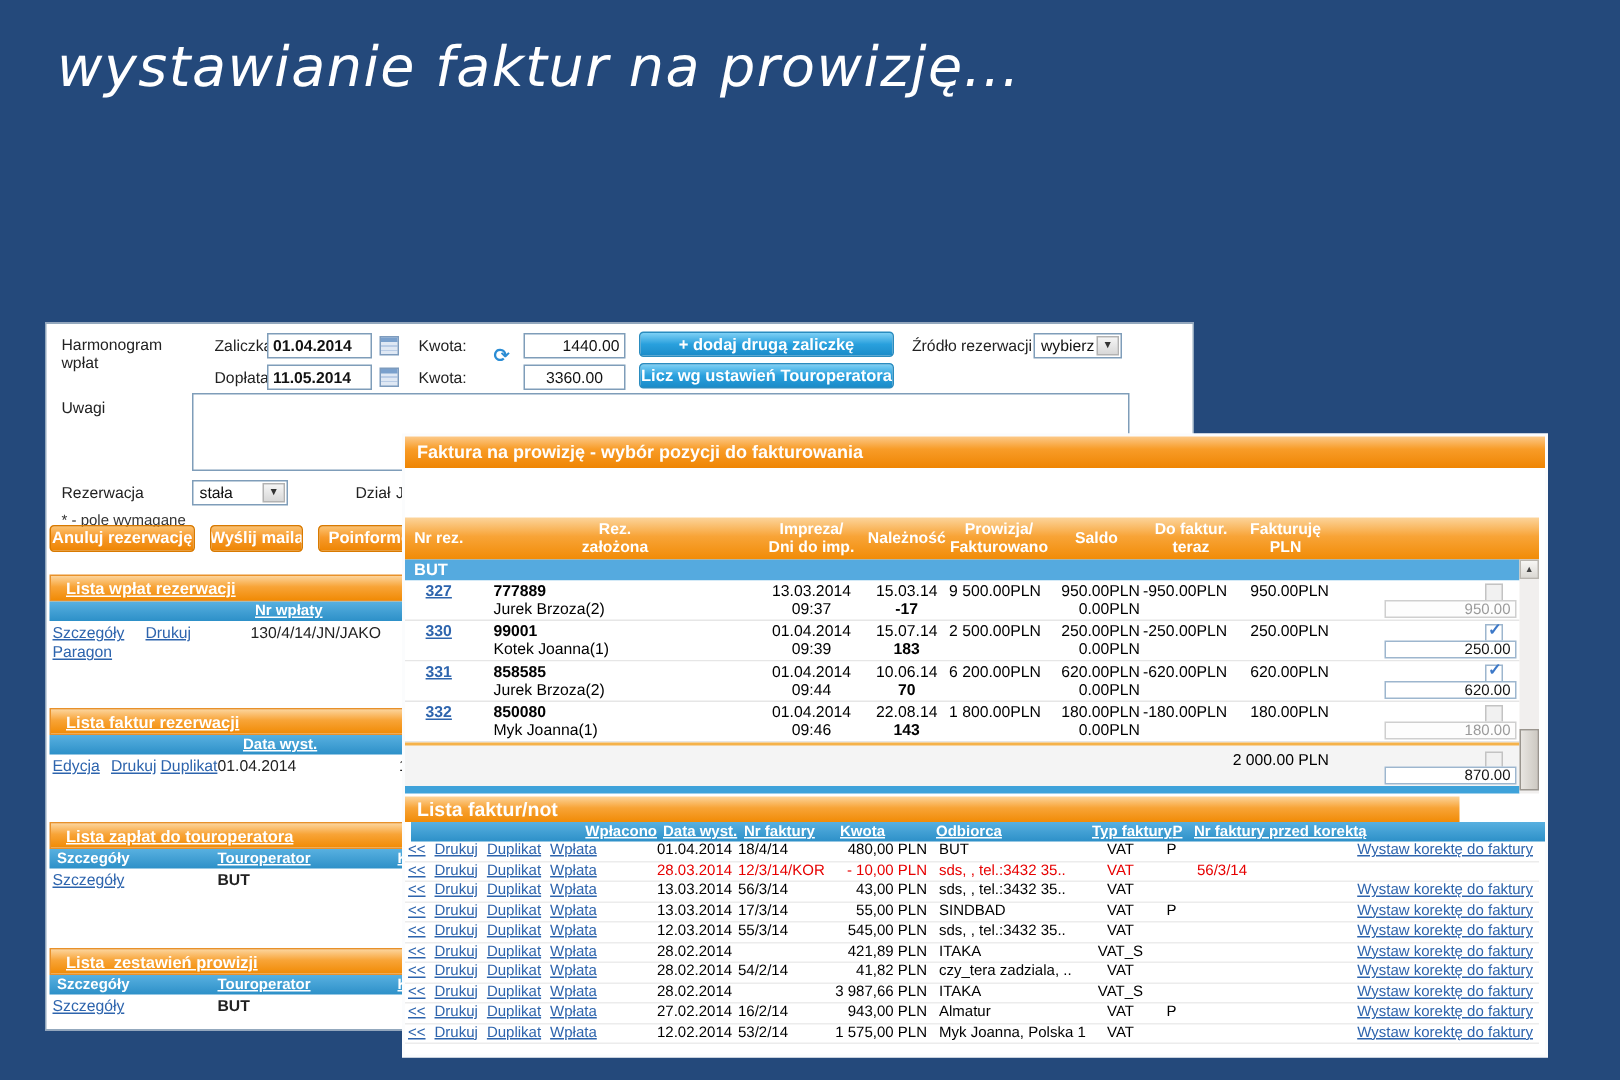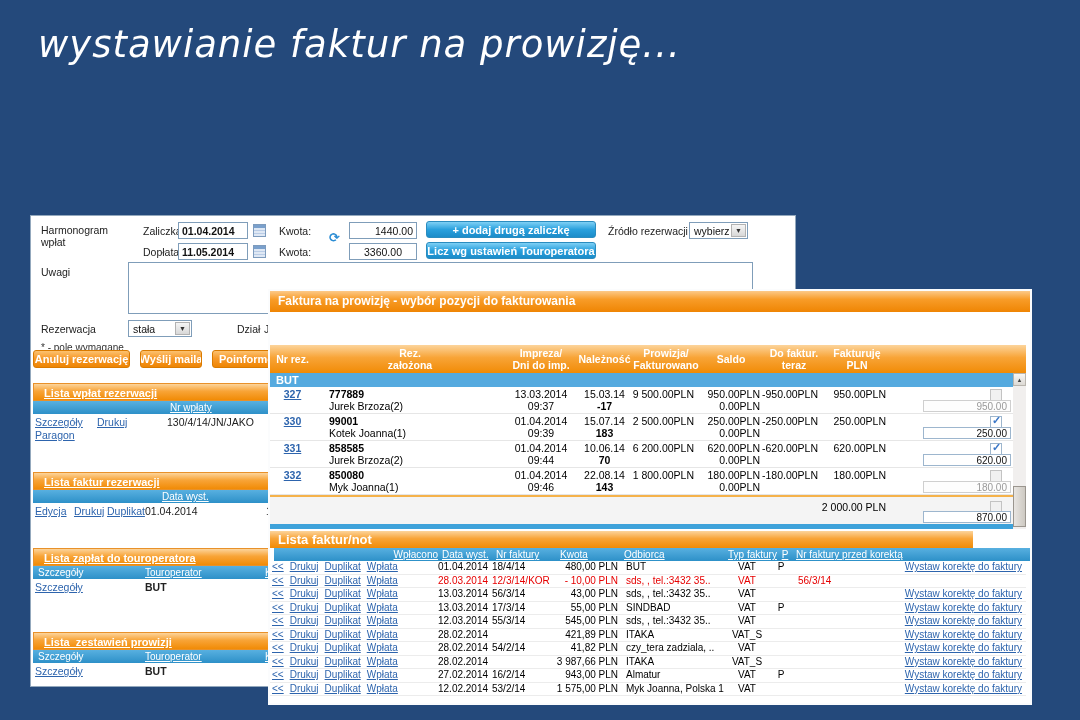--- a/index.html
+++ b/index.html
@@ -3,21 +3,21 @@
 <meta charset="utf-8">
 <style>
   *{box-sizing:border-box;margin:0;padding:0}
   html,body{width:1080px;height:720px}
   body{position:relative;background:#24497b;font-family:"Liberation Sans",sans-serif;overflow:hidden}
 
   
   .headline{position:absolute;left:38px;top:20px;color:#fff;font-size:37px;line-height:50px;
     font-style:italic;font-family:"DejaVu Sans",sans-serif;letter-spacing:1px;white-space:nowrap}
   .headline .hl3{padding-left:256px}
-  .blue-bar{background:linear-gradient(#58b0e0,#2d90c8);color:#fff;font-weight:normal}
+  .blue-bar{background:linear-gradient(#58b0e0,#2d90c8);color:#fff;font-weight:bold}
   .lnk{color:#2d64ad;text-decoration:underline;cursor:pointer;white-space:nowrap}
   .sel{position:relative;background:#fff;border:1px solid #7f9db9;height:17px;display:flex;align-items:center;
     padding-left:4px;font-size:10.5px;color:#111}
   .sel .arrow{position:absolute;right:1px;top:1px;bottom:1px;width:15px;display:flex;align-items:center;justify-content:center;
     background:linear-gradient(#f5f5f5,#d8d8d8);border:1px solid #b2b2b2;font-size:7px;color:#333}
   .tin{border:1px solid #7f9db9;height:17px;font-size:10.5px;font-family:"Liberation Sans",sans-serif;padding:0 3px;color:#111}
   .blue-btn{background:linear-gradient(#7ed0f5,#29a0dd 50%,#1b8cc9);border:1px solid #2a8cbf;border-radius:3px;
     color:#fff;font-weight:bold;font-size:11px;display:flex;align-items:center;justify-content:center;cursor:pointer}
   .or-btn{background:linear-gradient(#fcc270,#f79a2b 45%,#ee8503);border:1px solid #d97a00;border-radius:3px;
     color:#fff;font-weight:bold;font-size:11px;display:flex;align-items:center;justify-content:center;cursor:pointer;white-space:nowrap;overflow:hidden}

